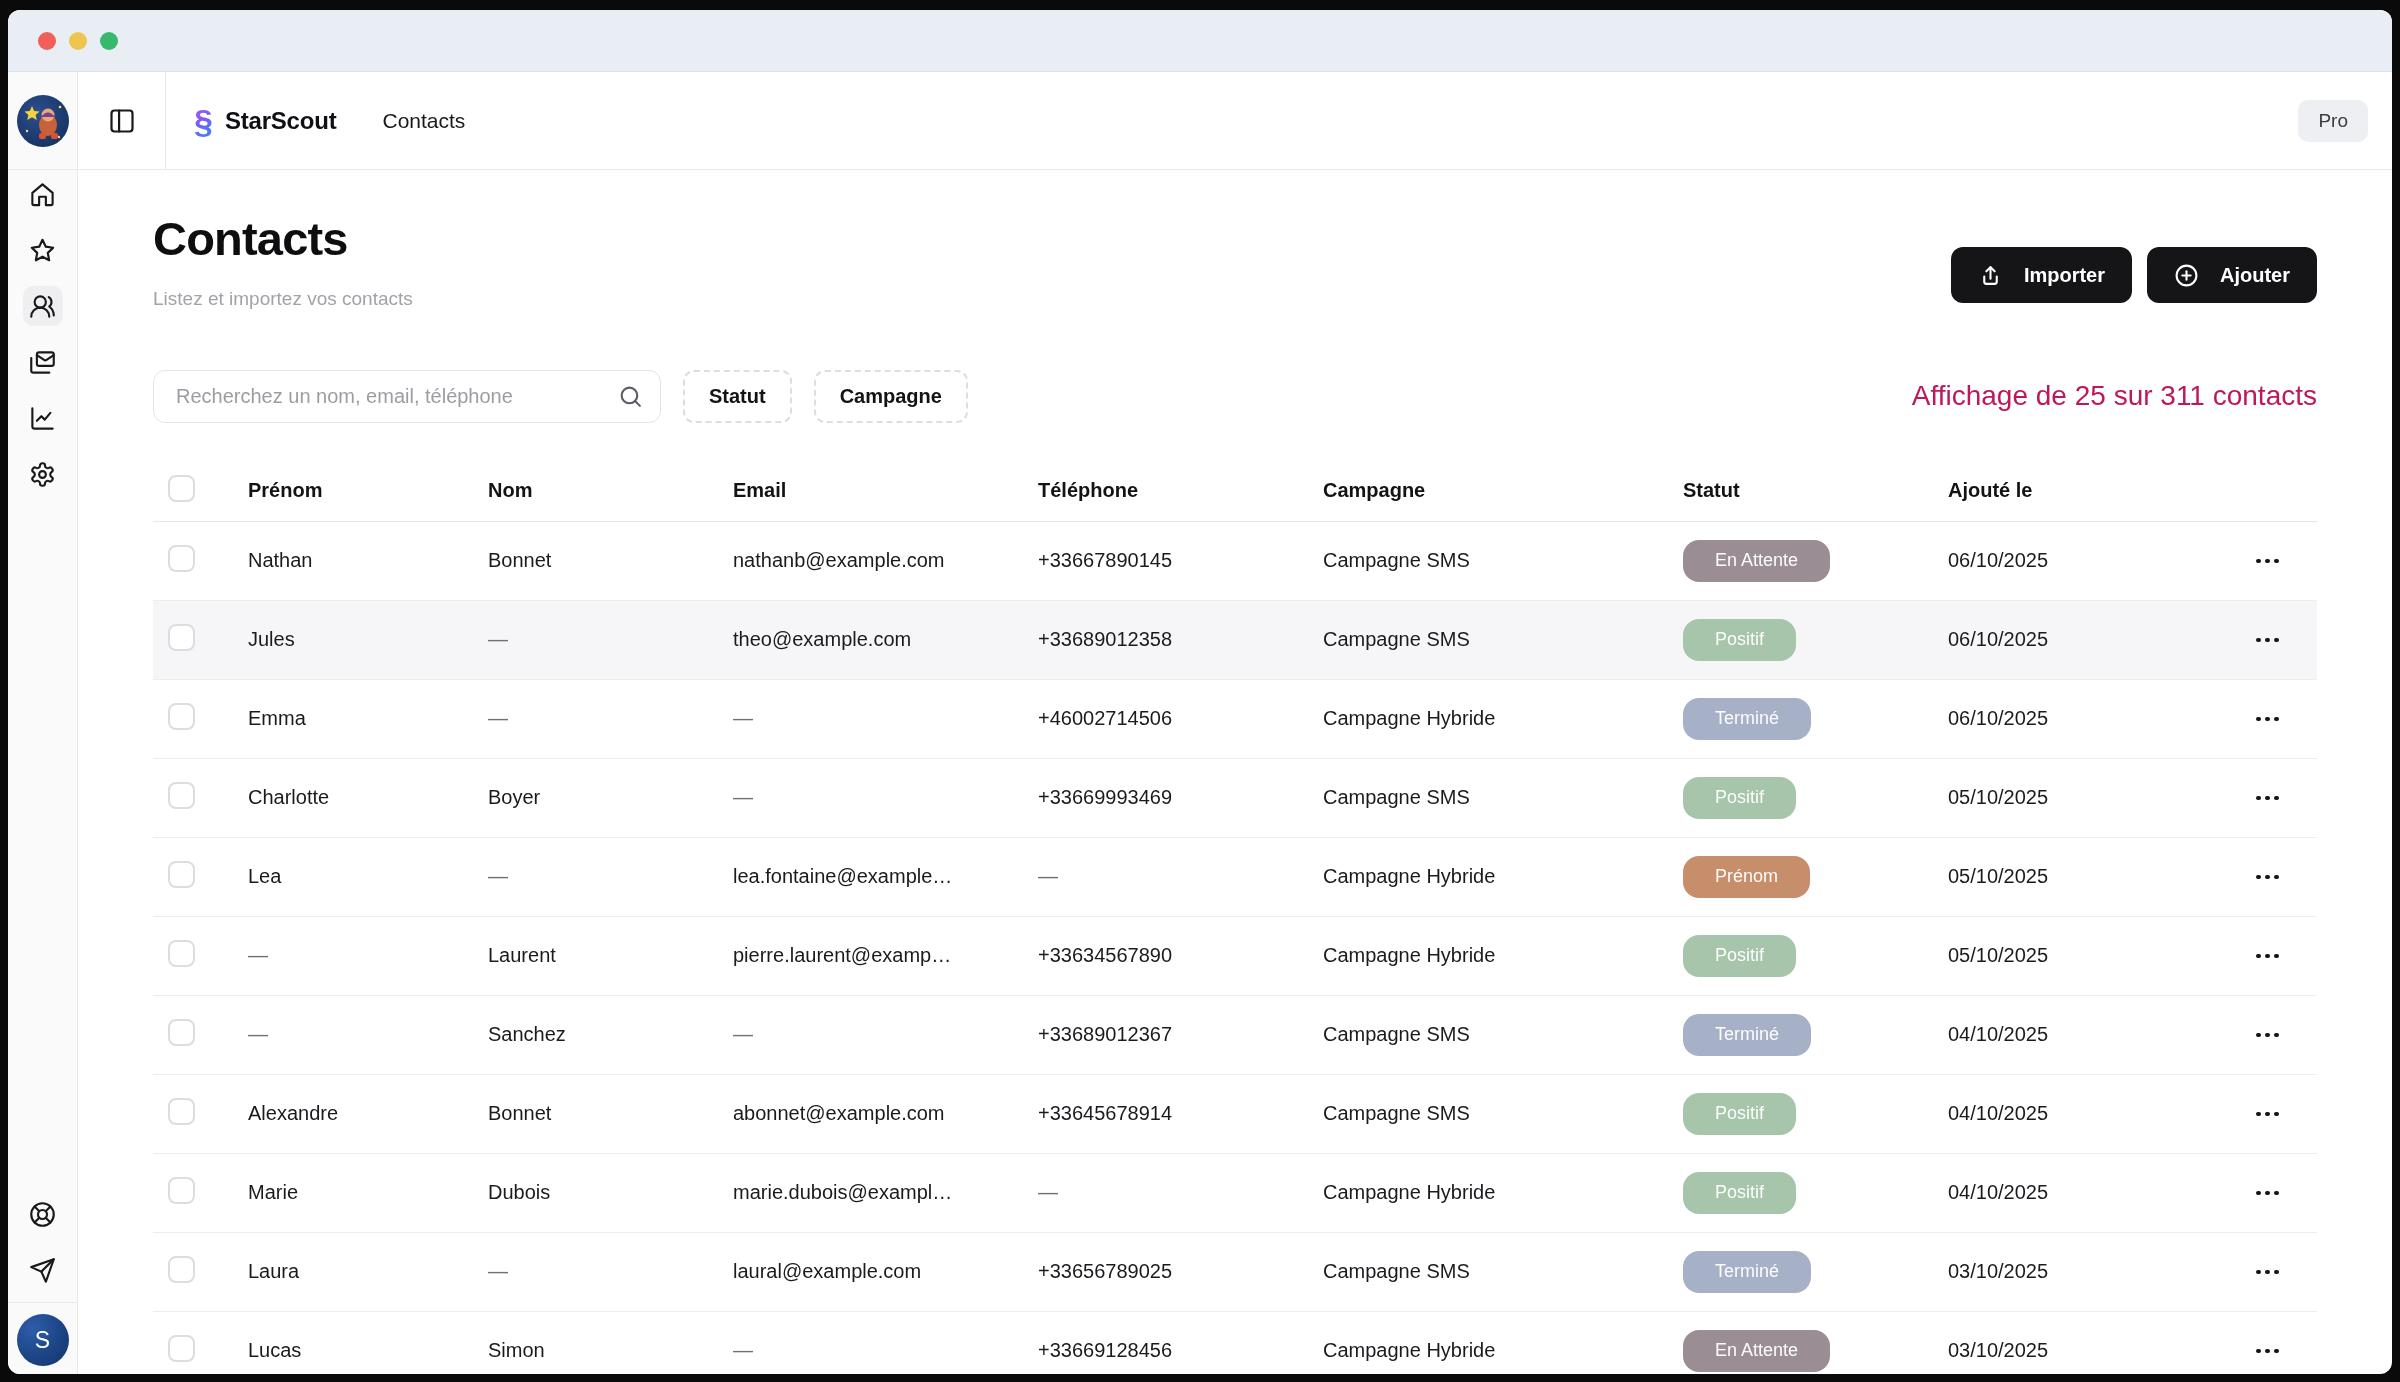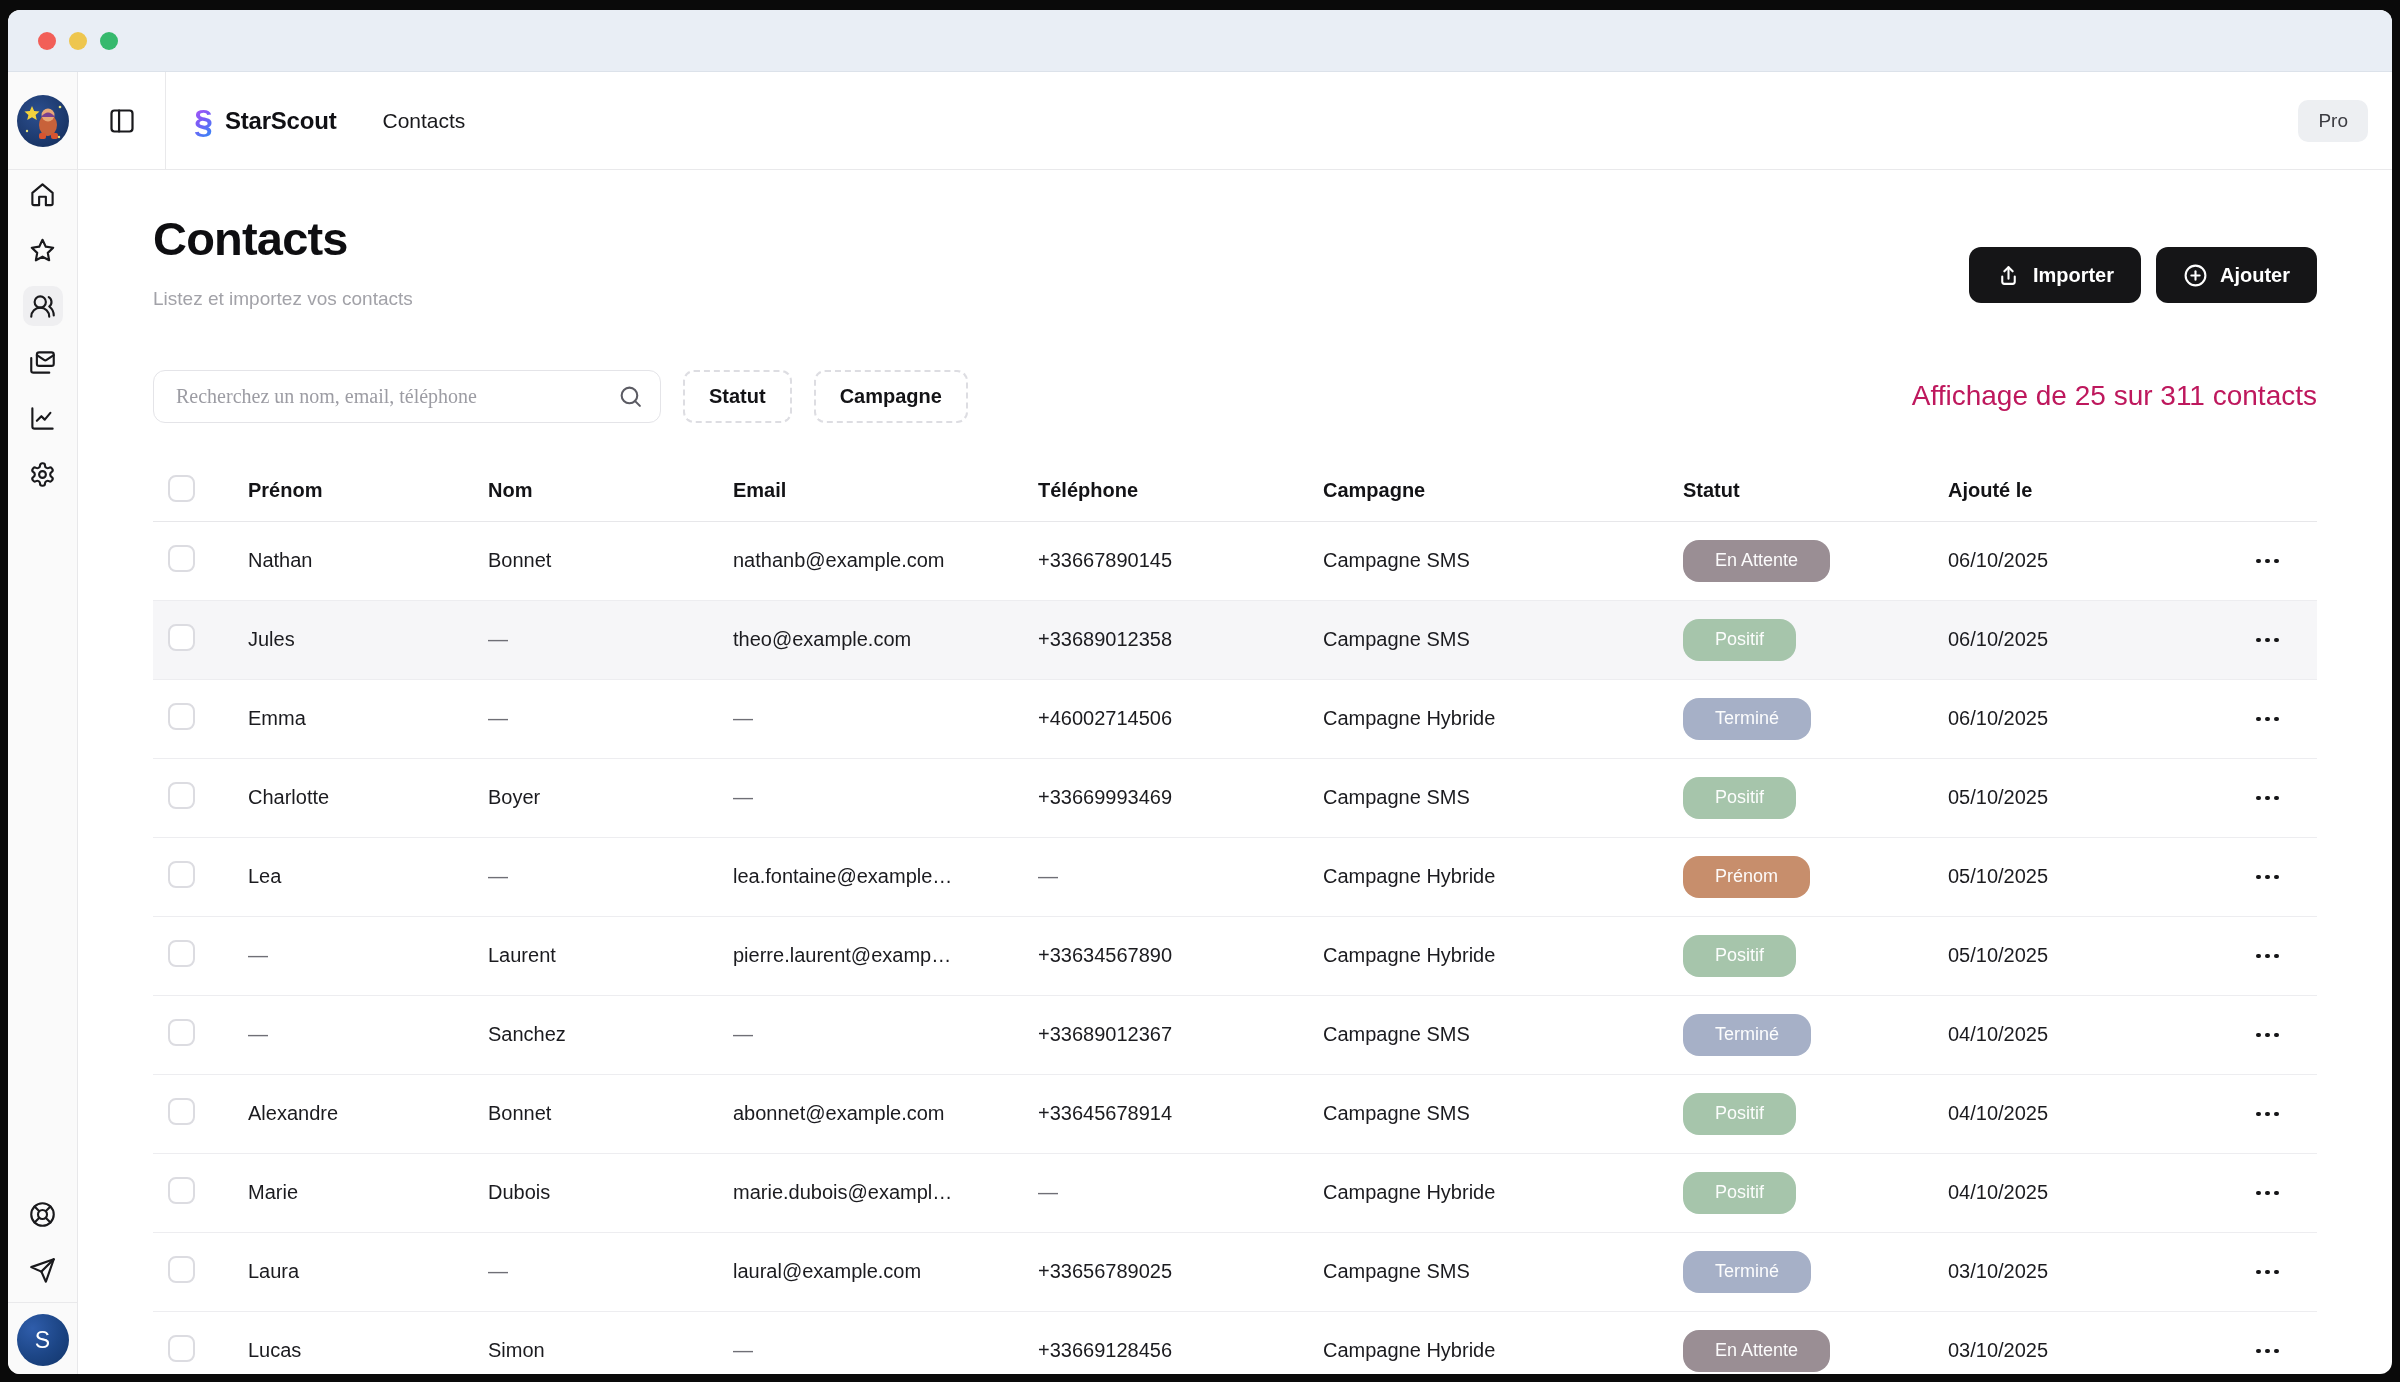--- a/index.html
+++ b/index.html
@@ -59,29 +59,29 @@
 
   
   .content { flex:1; min-height:0; overflow:hidden; padding:44px 75px 0;
              display:flex; flex-direction:column; }
   .page-head { display:flex; justify-content:space-between; align-items:flex-start; flex:none; }
   .page-title { font-size:47px; font-weight:800; color:#0e0e11; letter-spacing:-0.8px; line-height:1.06; }
   .page-sub { margin-top:24px; font-size:19px; color:#a2a2a8; }
   .head-actions { display:flex; gap:15px; margin-top:33px; }
   .btn-dark { height:56px; padding:0 27px; border:none; border-radius:12px; background:#151517;
               color:#fff; font-size:20px; font-weight:600; font-family:"Liberation Sans",sans-serif;
-              display:flex; align-items:center; gap:12px; cursor:pointer; }
+              display:flex; align-items:center; gap:21px; cursor:pointer; }
   .btn-dark svg { width:25px; height:25px; stroke:#fff; stroke-width:2; fill:none;
                   stroke-linecap:round; stroke-linejoin:round; }
 
   .toolbar { display:flex; align-items:center; margin-top:60px; flex:none; }
   .search-wrap { position:relative; width:508px; }
   .search-input { width:100%; height:53px; border:1px solid #e4e4e8; border-radius:12px;
                   padding:0 56px 0 22px; font-size:20px; color:#19191c; background:#fff;
-                  font-family:Liberation Serif, serif; outline:none; }
+                  font-family:Liberation Sans, sans-serif; outline:none; }
   .search-input::placeholder { color:#9c9ca3; }
   .search-wrap svg { position:absolute; right:18px; top:14px; width:25px; height:25px;
                      stroke:#5b5b63; stroke-width:2; fill:none; stroke-linecap:round; }
   .filter-btn { height:53px; margin-left:22px; padding:0 24px; background:#fff;
                 border:2px dashed #dddde2; border-radius:11px; font-size:20px; font-weight:600;
                 color:#131316; font-family:"Liberation Sans",sans-serif; cursor:pointer; }
   .summary { margin-left:auto; font-size:28px; color:#be185d; }
 
   
   .table { margin-top:37px; flex:1; min-height:0; overflow:hidden; }

